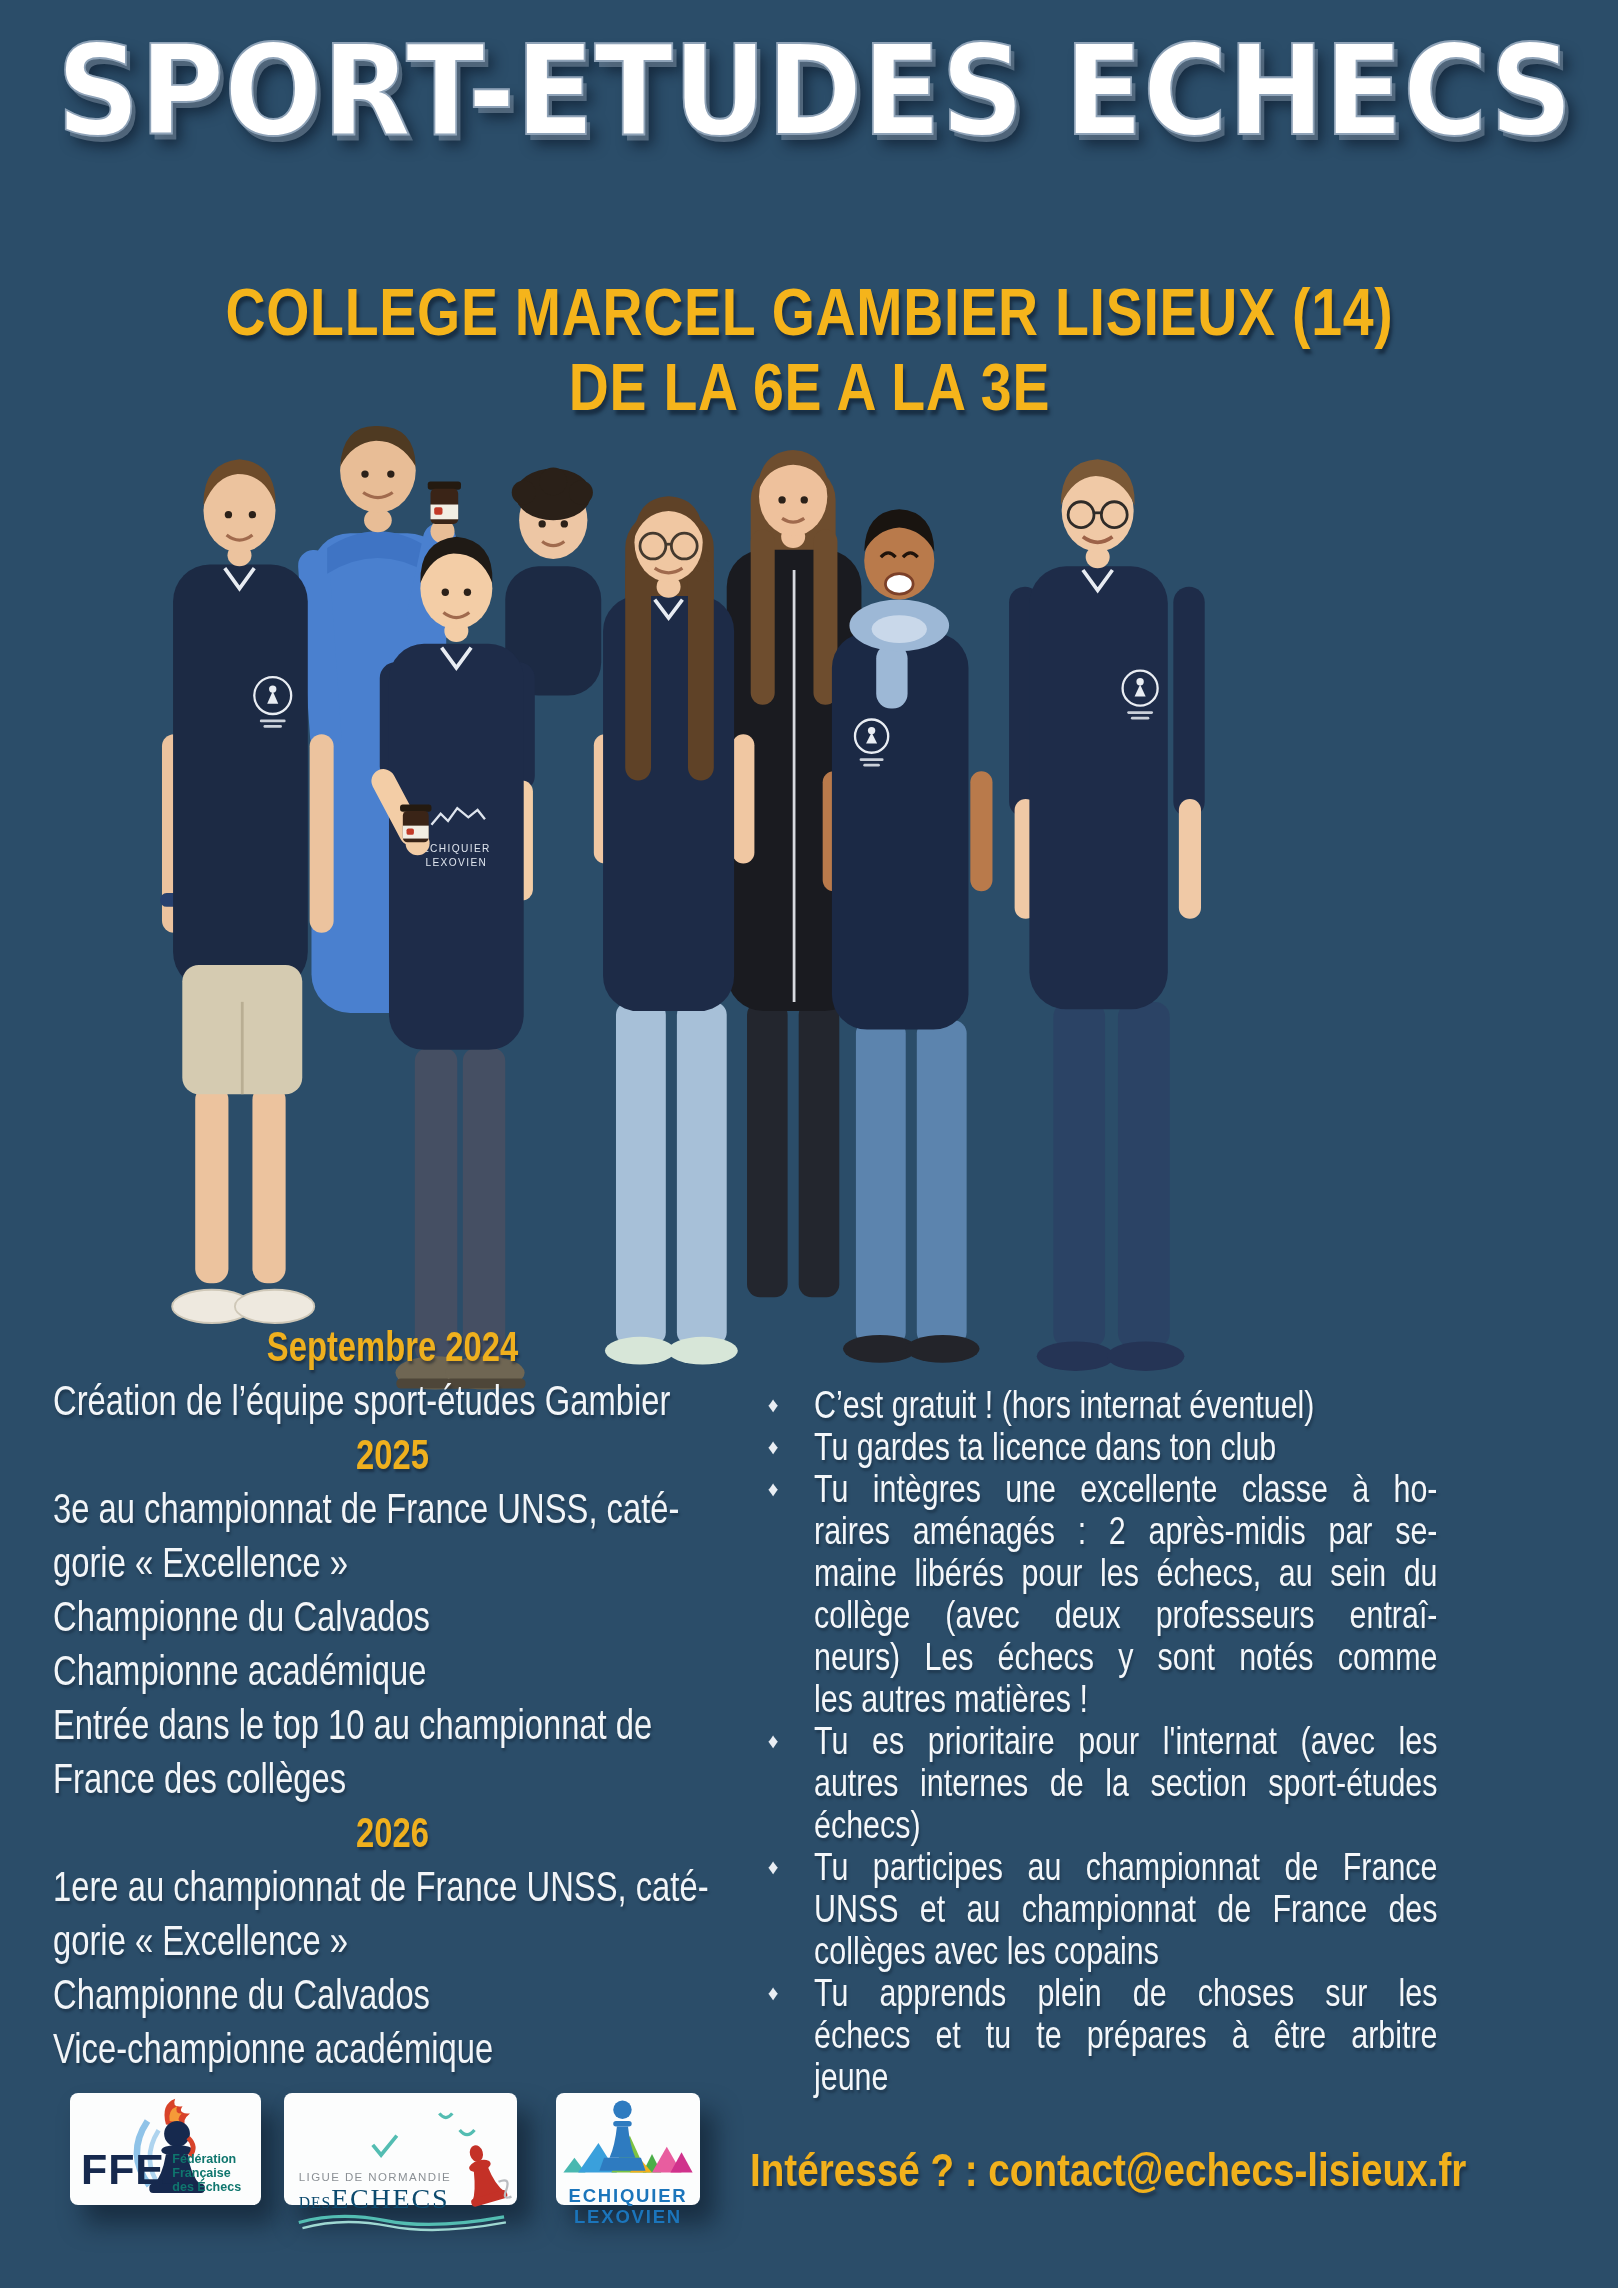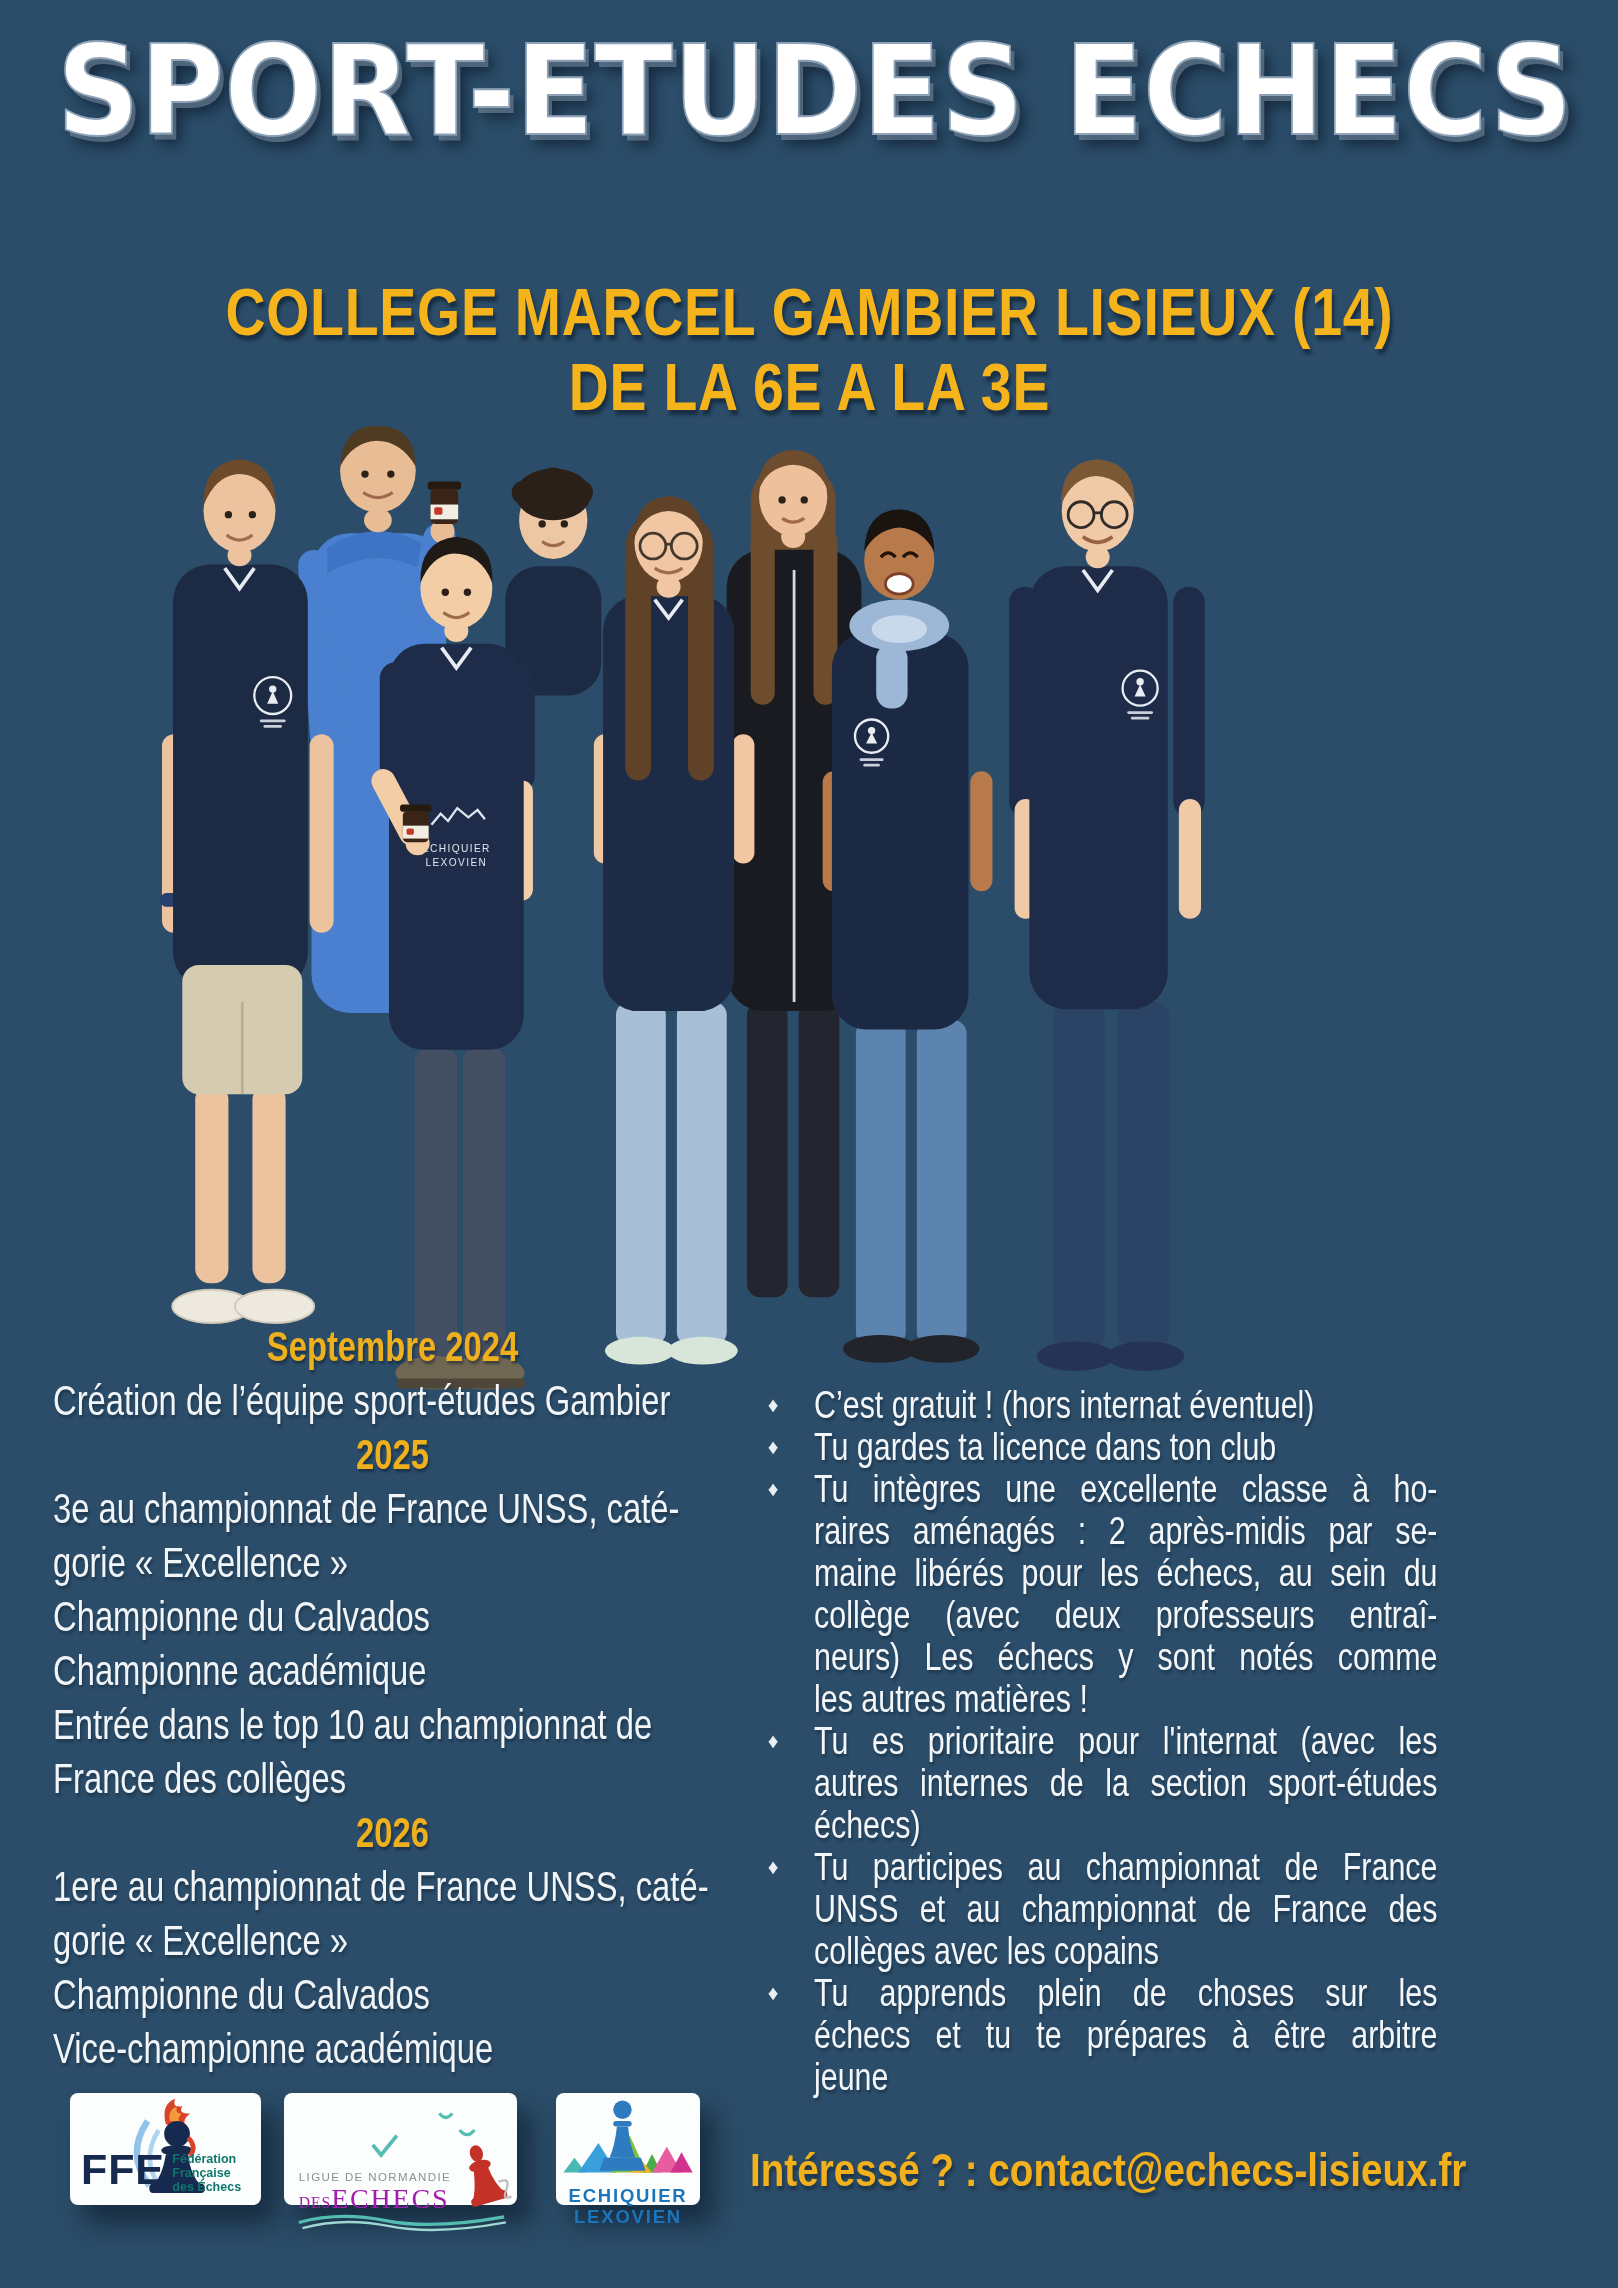--- a/index.html
+++ b/index.html
@@ -48,21 +48,21 @@
   
   .logo-box{position:absolute;top:2093px;height:112px;background:#fcfdfd;border-radius:8px;
     box-shadow:14.8px 18.5px 24px rgba(6,16,28,.5);}
   .box-ffe{left:70px;width:191px;}
   .box-norm{left:284px;width:233px;}
   .box-lex{left:556px;width:144px;}
   .ffe-row{position:absolute;left:11px;bottom:11px;display:flex;}
   .ffe-abbr{font-size:43px;font-weight:800;color:#16294e;letter-spacing:0.9px;line-height:.82;}
   .ffe-lines{margin-left:7.4px;font-size:12.5px;line-height:14px;font-weight:700;color:#0f766e;}
   .norm-top{position:absolute;left:14.8px;top:78px;font-size:11.5px;letter-spacing:1.4px;color:#8b9095;font-weight:500;}
-  .norm-main{position:absolute;left:14.8px;top:90px;color:#a21caf;font-family:"Liberation Serif",serif;}
+  .norm-main{position:absolute;left:14.8px;top:90px;color:#0c4a6e;font-family:"Liberation Serif",serif;}
   .norm-des{font-size:15.7px;letter-spacing:0.9px;}
   .norm-echecs{font-size:28px;letter-spacing:1.8px;}
   .lex-text{position:absolute;left:0;top:92px;width:100%;text-align:center;
     font-size:18.5px;line-height:21px;font-weight:800;color:#1b75bb;letter-spacing:1.8px;}
 
   
   .contact{position:absolute;left:750px;top:2143px;font-size:46px;font-weight:700;color:#F2B11C;
     transform:scaleX(.84);transform-origin:0 0;white-space:nowrap;
     text-shadow:1.8px 3.7px 3.7px rgba(10,20,35,.45);}
 </style>

